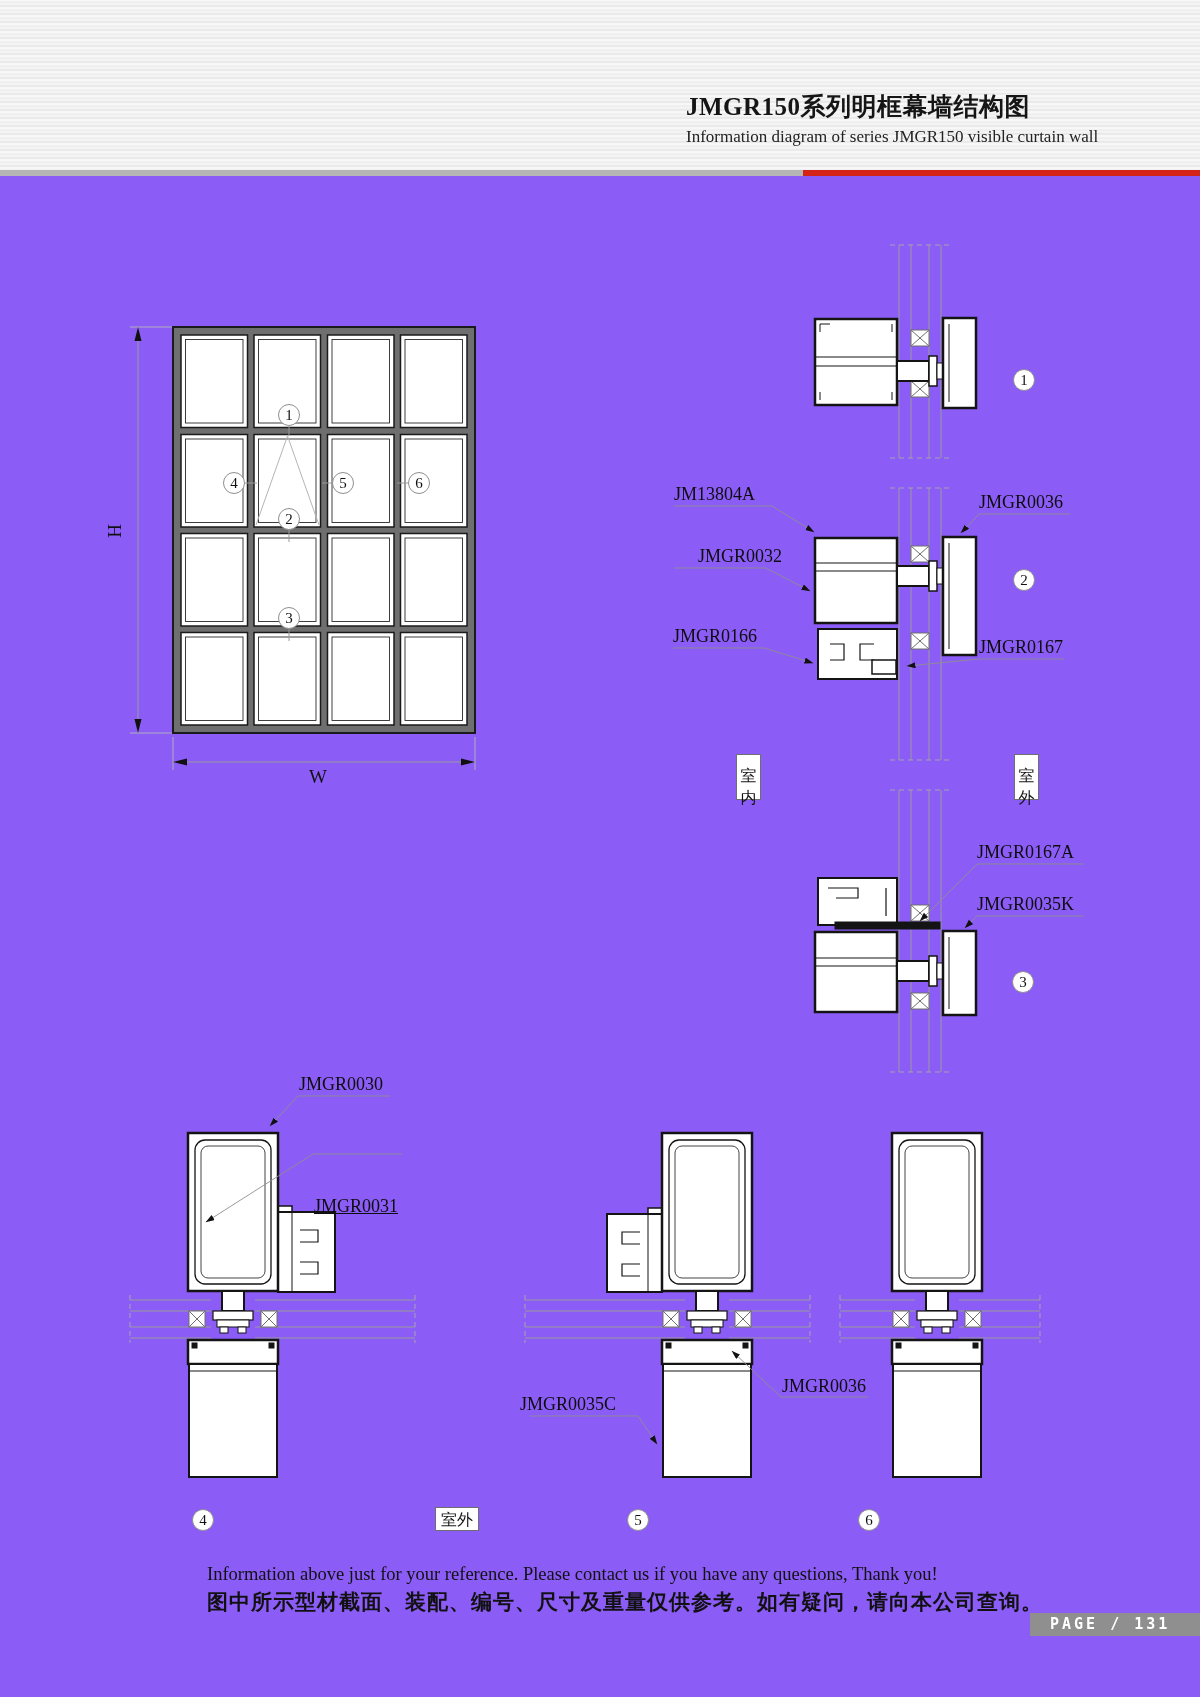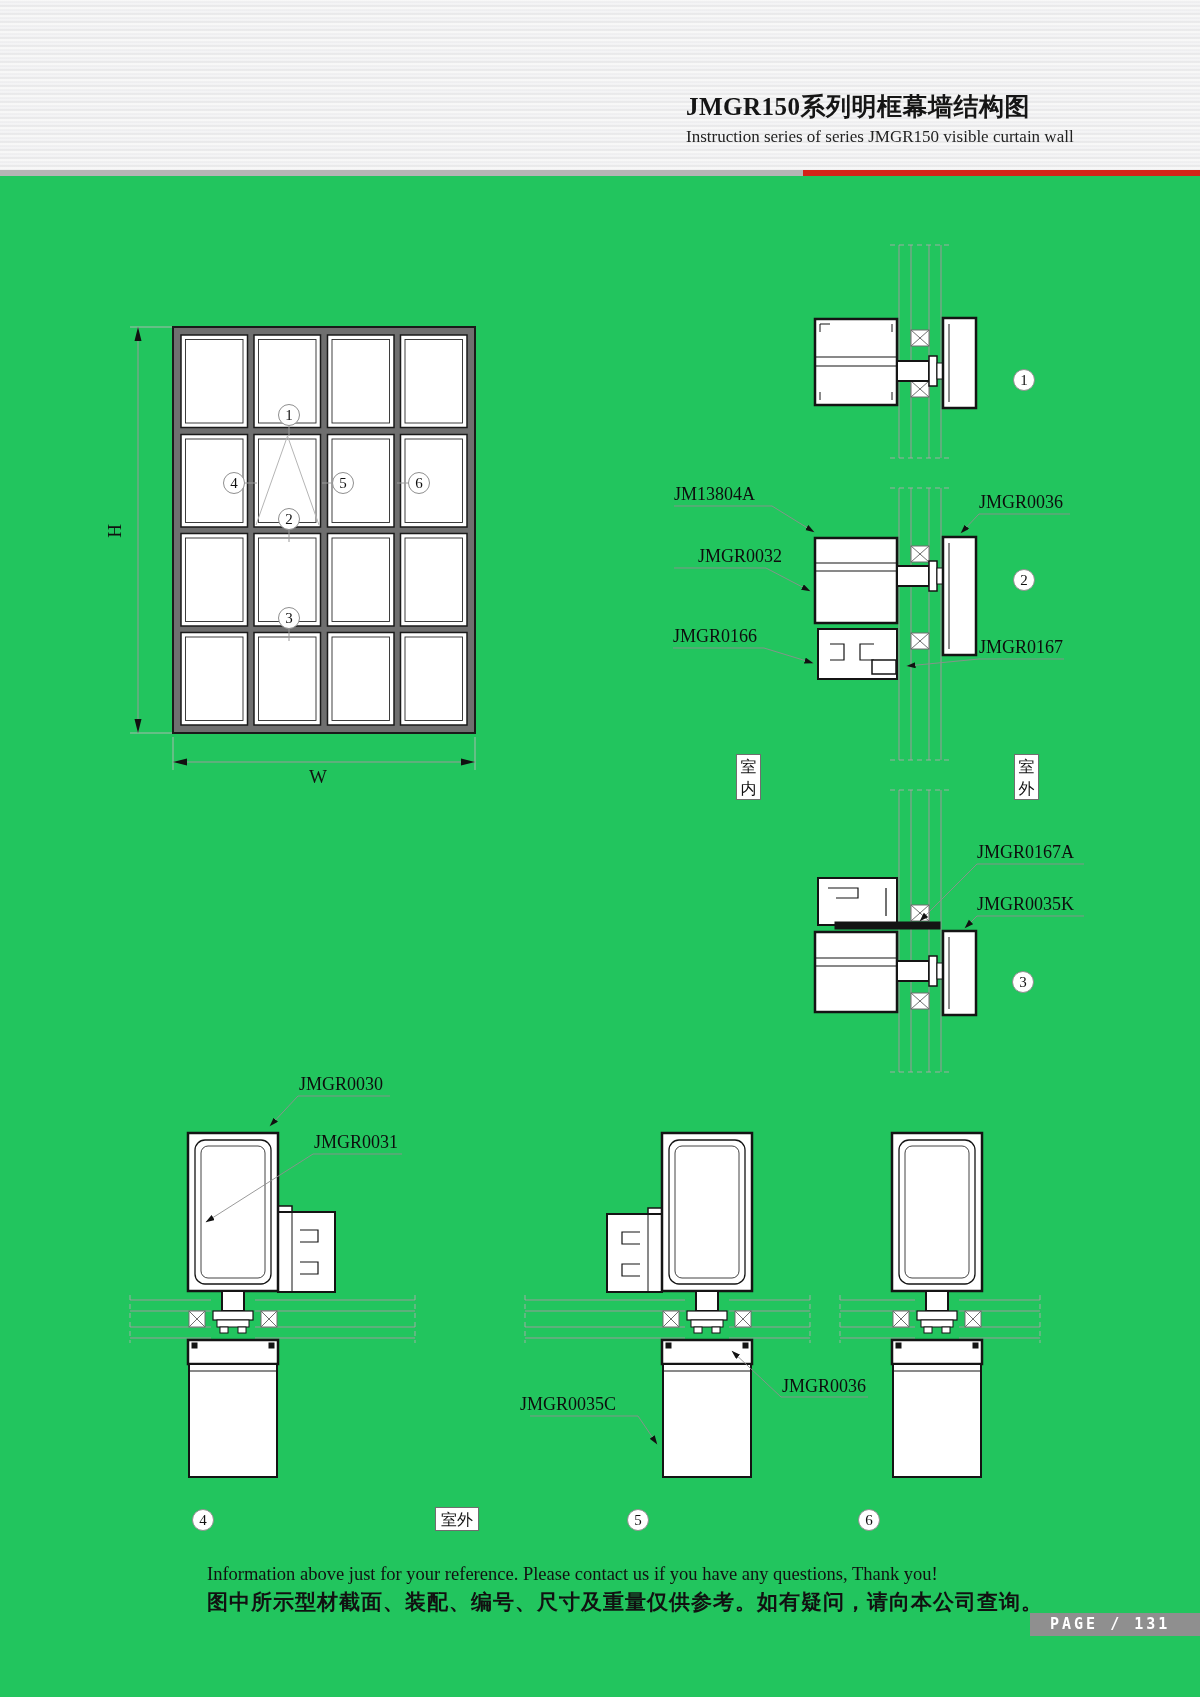--- a/index.html
+++ b/index.html
@@ -1,16 +1,16 @@
 <!DOCTYPE html>
 <html><head>
 <meta charset="utf-8">
 <style>
   html,body{margin:0;padding:0;background:#fff;}
-  #page{position:relative;width:1200px;height:1697px;background:#22c55e;overflow:hidden;
+  #page{position:relative;width:1200px;height:1697px;background:#8b5cf6;overflow:hidden;
         font-family:"Liberation Sans",sans-serif;}
   
   .hdr-band{position:absolute;left:0;top:0;width:1200px;height:170px;
     background:repeating-linear-gradient(180deg,#fbfbfb 0px,#ececee 2px,#f7f7f8 4px,#e4e4e6 6px,#fdfdfd 8px);
     }
   .title-cn{position:absolute;left:686px;top:90px;font-family:"Liberation Serif",serif;
     font-weight:bold;font-size:25px;color:#151515;white-space:nowrap;letter-spacing:.5px;}
   .title-en{position:absolute;left:686px;top:127px;font-family:"Liberation Serif",serif;
     font-size:17px;color:#222;white-space:nowrap;}
   .div-gray{position:absolute;left:0;top:170px;width:803px;height:6px;background:#b5b5b5;}
@@ -18,41 +18,41 @@
 
   svg.draw{position:absolute;left:0;top:0;}
 
   .lbl{position:absolute;font-family:"Liberation Serif",serif;font-size:18px;color:#0d0d0d;
        white-space:nowrap;text-align:right;}
   .badge{position:absolute;width:22px;height:22px;border:1.2px solid #8f8f8f;border-radius:50%;
        background:#fff;text-align:center;line-height:21px;font-family:"Liberation Serif",serif;
        font-size:15px;color:#111;box-sizing:border-box;}
   .zone{position:absolute;border:1px solid #6f6f6f;background:#fff;color:#111;
        text-align:center;font-size:16px;}
-  .zone.vert{width:25px;height:46px;line-height:22px;padding-top:1px;box-sizing:border-box;
+  .zone.vert{width:25px;height:46px;line-height:22px;padding-top:10px;box-sizing:border-box;
        word-break:break-all;}
   .zone.horz{width:44px;height:24px;line-height:23px;box-sizing:border-box;}
   .dimlabel{position:absolute;font-family:"Liberation Serif",serif;font-size:19px;color:#111;}
   .rot{transform:rotate(-90deg);}
   .foot-cn{position:absolute;left:207px;top:1588px;font-size:21px;font-weight:600;color:#111;
        letter-spacing:1px;white-space:nowrap;}
   .foot-en{position:absolute;left:207px;top:1564px;font-family:"Liberation Serif",serif;
        font-size:18.5px;color:#111;white-space:nowrap;}
   .page-badge{position:absolute;left:1030px;top:1613px;width:170px;height:23px;background:#8f8f8f;
        color:#fff;font-family:"DejaVu Sans Mono",monospace;font-weight:bold;font-size:15px;
        letter-spacing:3px;line-height:23px;padding-left:20px;box-sizing:border-box;}
 </style>
 </head>
 <body>
 
 <div id="page">
 
   <div class="hdr-band"></div>
   <div class="title-cn">JMGR150系列明框幕墙结构图</div>
-  <div class="title-en">Instruction series of series JMGR150  visible curtain wall</div>
+  <div class="title-en">Information diagram of series JMGR150  visible curtain wall</div>
   <div class="div-gray"></div>
   <div class="div-red"></div>
 
   <svg class="draw" width="1200" height="1697" viewBox="0 0 1200 1697">
     <defs>
       <marker id="arw" markerWidth="10" markerHeight="8" refX="8.5" refY="3" orient="auto" markerUnits="userSpaceOnUse">
         <path d="M0,0 L9,3 L0,6 Z" fill="#111"></path>
       </marker>
     </defs>
 
@@ -394,21 +394,21 @@
   <div class="badge" style="left:858px;top:1509px;">6</div>
 
   <div class="lbl" style="left:674px;top:484px;">JM13804A</div>
   <div class="lbl" style="left:674px;top:546px;margin-left:24px;">JMGR0032</div>
   <div class="lbl" style="left:673px;top:626px;">JMGR0166</div>
   <div class="lbl" style="left:979px;top:492px;">JMGR0036</div>
   <div class="lbl" style="left:979px;top:637px;">JMGR0167</div>
   <div class="lbl" style="left:977px;top:842px;">JMGR0167A</div>
   <div class="lbl" style="left:977px;top:894px;">JMGR0035K</div>
   <div class="lbl" style="left:299px;top:1074px;">JMGR0030</div>
-  <div class="lbl" style="left:314px;top:1132px;">JMGR0031</div>
+  <div class="lbl" style="left:314px;top:1196px;text-decoration:underline;">JMGR0031</div>
   <div class="lbl" style="left:520px;top:1394px;">JMGR0035C</div>
   <div class="lbl" style="left:782px;top:1376px;">JMGR0036</div>
 
   <div class="zone vert" style="left:736px;top:754px;">室内</div>
   <div class="zone vert" style="left:1014px;top:754px;">室外</div>
   <div class="zone horz" style="left:435px;top:1507px;">室外</div>
 
   <div class="foot-cn">图中所示型材截面、装配、编号、尺寸及重量仅供参考。如有疑问，请向本公司查询。</div>
   <div class="foot-en">Information above just for your reference. Please contact us if you have any questions, Thank you!</div>
   <div class="page-badge">PAGE / 131</div>

